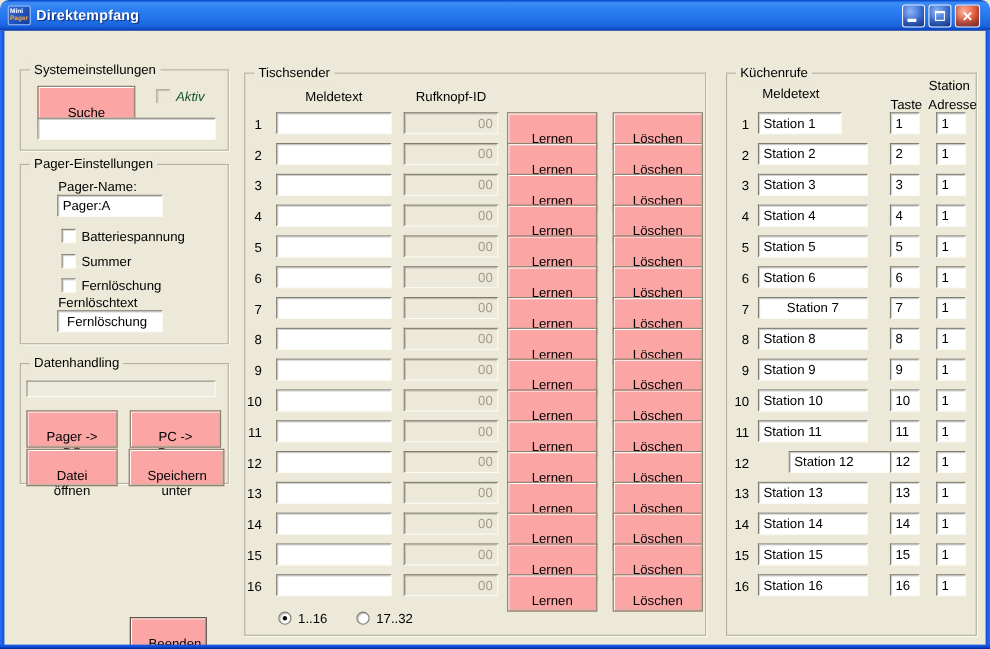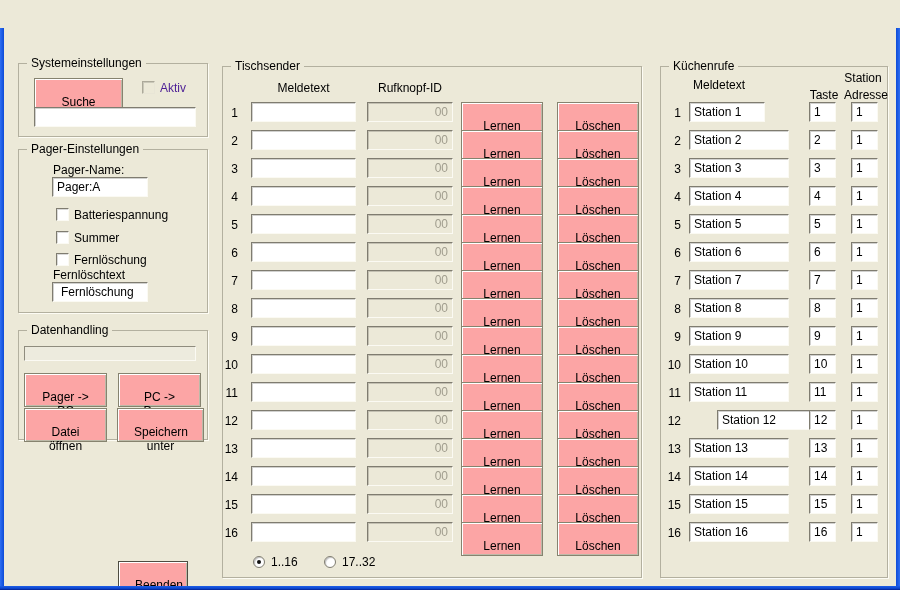--- a/index.html
+++ b/index.html
@@ -66,21 +66,21 @@
     font-family:"Liberation Sans",sans-serif; font-size:12px; padding:16px; cursor:default;
   }
   .btn.default { border-color:#4E4C41; }
   .cbox {
     position:absolute; width:13px; height:13px; background:#fff;
     border:1px solid; border-color:#7F7C70 #FBFAF3 #FBFAF3 #7F7C70;
     box-shadow:inset 1px 1px 0 rgba(70,70,64,.2);
   }
   .cbox.dis { background:#ECE9D8; border-color:#ACA99A #E8E5D6 #E8E5D6 #ACA99A; }
   .lbl { position:absolute; font-size:12px; white-space:nowrap; }
-  .lbl.dis { color:#4c1d95; }
+  .lbl.dis { color:#14532d;font-style:italic; }
   .radio {
     position:absolute; width:12px; height:12px; border-radius:50%; background:#fff;
     border:1px solid #7F7C70; box-shadow:inset 1px 1px 1px rgba(0,0,0,.25);
   }
   .radio.checked::after {
     content:""; position:absolute; left:3px; top:3px; width:4px; height:4px;
     border-radius:50%; background:#111;
   }
   .progress {
     position:absolute; height:15px; background:#EDEBDE;
@@ -88,20 +88,38 @@
   }
   .colhead { position:absolute; font-size:12px; text-align:center; white-space:nowrap; }
   .row { position:absolute; left:0; width:100%; height:20px; }
   .rownum { position:absolute; top:4px; font-size:12px; text-align:right; }
 </style>
 </head>
 <body>
 
 <div id="window">
 
+  <div class="titlebar">
+    <div class="app-icon">
+      <span class="l1">Mini</span>
+      <span class="l2">Pager</span>
+    </div>
+    <div class="title-text">Direktempfang</div>
+    <div class="winbtns">
+      <div class="winbtn">
+          <span class="glyph-min"></span>
+        </div>
+      <div class="winbtn">
+          <span class="glyph-max"></span>
+        </div>
+      <div class="winbtn close">
+          <span class="glyph-close">✕</span>
+        </div>
+    </div>
+  </div>
 
 
   <div class="groupbox" style="left:18px; top:63px; width:190px; height:74px;">
     <span class="legend">Systemeinstellungen</span>
     <button class="btn" style="left:15px; top:14px; width:89px;">Suche MiniPager</button>
     <span class="cbox dis" style="left:123px; top:17px;"></span>
     <span class="lbl dis" style="left:141px; top:17px;">Aktiv</span>
     <input class="tin" style="left: 15px; top: 43px; width: 162px;" value="">
   </div>
 
@@ -292,21 +310,21 @@
     <input class="tin" style="left: 190px; top: 0px; width: 27px;" value="1">
   </div>
         <div class="row" style="top: 175px;">
     <span class="rownum" style="left:2px; width:18px;">6</span>
     <input class="tin" style="left: 28px; top: 0px; width: 100px;" value="Station 6">
     <input class="tin" style="left: 148px; top: 0px; width: 27px;" value="6">
     <input class="tin" style="left: 190px; top: 0px; width: 27px;" value="1">
   </div>
         <div class="row" style="top: 203px;">
     <span class="rownum" style="left:2px; width:18px;">7</span>
-    <input class="tin" style="left: 28px; top: 0px; width: 100px;" value="Station 7">
+    <input class="tin" style="left: 28px; top: 0px; width: 100px; text-align: center;" value="Station 7">
     <input class="tin" style="left: 148px; top: 0px; width: 27px;" value="7">
     <input class="tin" style="left: 190px; top: 0px; width: 27px;" value="1">
   </div>
         <div class="row" style="top: 231px;">
     <span class="rownum" style="left:2px; width:18px;">8</span>
     <input class="tin" style="left: 28px; top: 0px; width: 100px;" value="Station 8">
     <input class="tin" style="left: 148px; top: 0px; width: 27px;" value="8">
     <input class="tin" style="left: 190px; top: 0px; width: 27px;" value="1">
   </div>
         <div class="row" style="top: 259px;">

